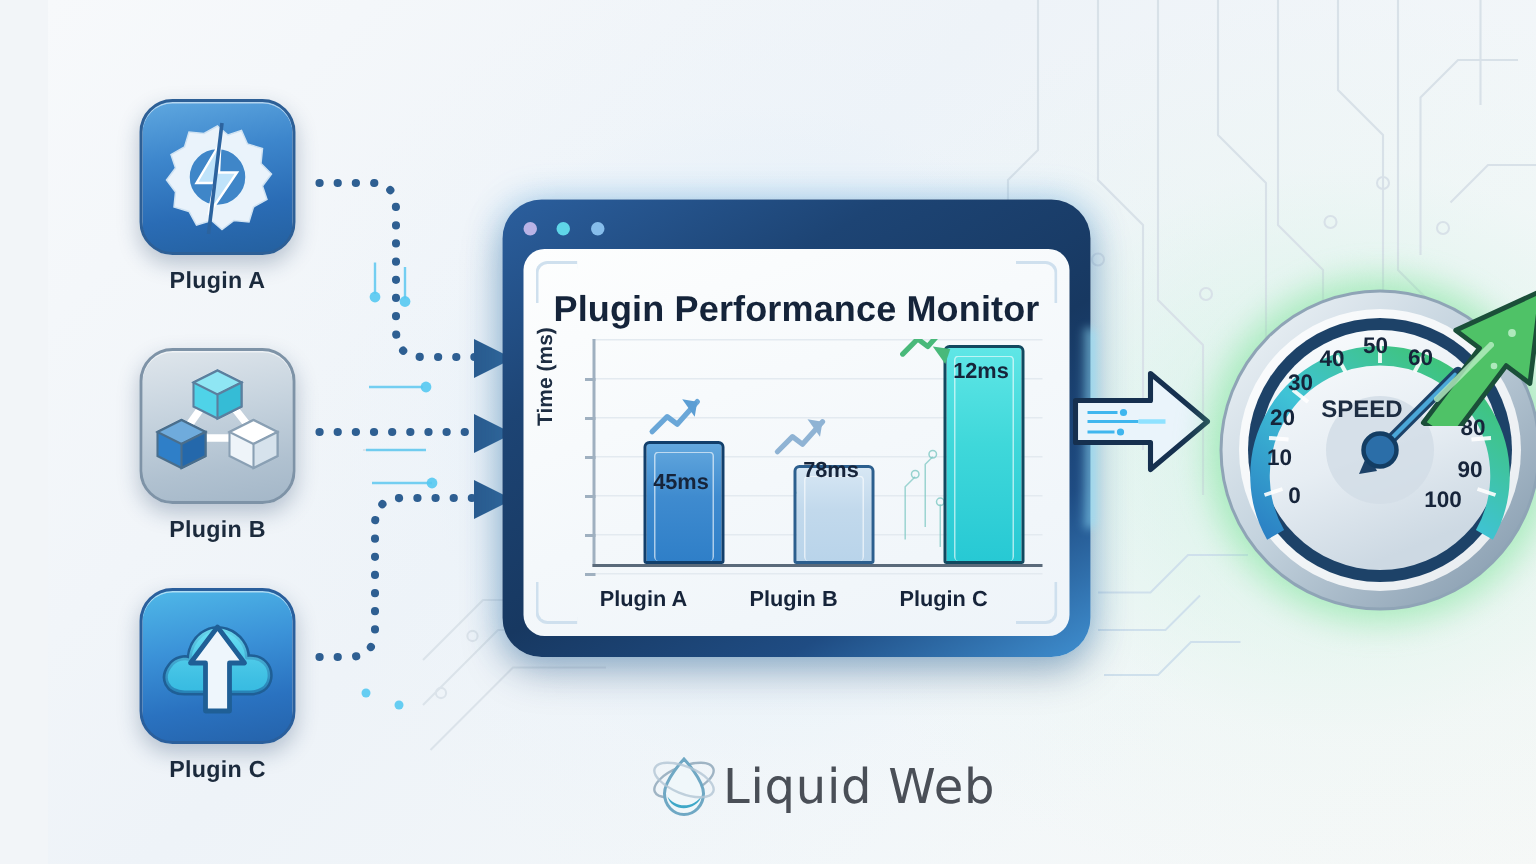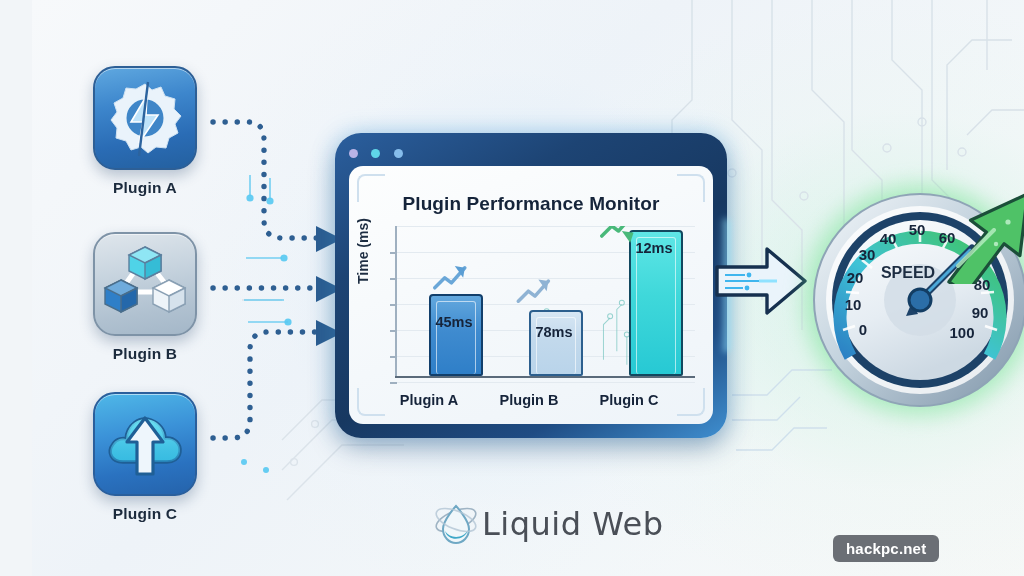--- a/index.html
+++ b/index.html
@@ -56,21 +56,21 @@
     overflow:hidden;
   }
   .inner-corner{position:absolute;border:2px solid #cfe0ee;}
   .ic-tl{left:8px;top:8px;width:26px;height:26px;border-right:none;border-bottom:none;border-radius:8px 0 0 0;}
   .ic-bl{left:8px;bottom:8px;width:26px;height:26px;border-right:none;border-top:none;border-radius:0 0 0 8px;}
   .ic-tr{right:8px;top:8px;width:26px;height:26px;border-left:none;border-bottom:none;border-radius:0 8px 0 0;}
   .ic-br{right:8px;bottom:8px;width:26px;height:26px;border-left:none;border-top:none;border-radius:0 0 8px 0;}
 
   .ctitle{
     position:absolute;left:0;right:0;top:27px;text-align:center;
-    font-size:19px;font-weight:bold;color:#15243a;letter-spacing:.1px;
+    font-size:24px;font-weight:bold;color:#15243a;letter-spacing:.1px;
   }
   .ylab{
     position:absolute;left:6px;top:118px;
     transform:rotate(-90deg);transform-origin:left top;
     font-size:14px;font-weight:bold;color:#1d2d42;white-space:nowrap;
   }
   .plot{position:absolute;left:46px;top:60px;right:18px;bottom:46px;}
   .gline{position:absolute;left:0;right:0;height:1px;background:#e3eaf0;}
   .axisY{position:absolute;left:0;top:0;bottom:0;width:2px;background:#9fb0c0;}
   .axisX{position:absolute;left:0;right:0;bottom:0;height:2px;background:#5a6a7a;}
@@ -289,21 +289,21 @@
         </svg>
 
         <div class="bar" style="left:34px;width:50px;height:78px;background:linear-gradient(180deg,#63a8de 0%,#3f8bcf 45%,#2f7fc8 100%);border:2px solid #123f6b;">
           <div class="gloss"></div>
         </div>
         <div class="barval" style="left:26px;width:66px;top:88px;">45ms</div>
 
         <div class="bar" style="left:134px;width:50px;height:62px;background:linear-gradient(180deg,#d7e7f4 0%,#c2d9ec 45%,#b9d4ea 100%);border:2px solid #2c5f8e;">
           <div class="gloss"></div>
         </div>
-        <div class="barval" style="left:126px;width:66px;top:98px;">78ms</div>
+        <div class="barval" style="left:126px;width:66px;top:80px;">78ms</div>
 
         <div class="bar" style="left:234px;width:50px;height:142px;background:linear-gradient(180deg,#5fe6e6 0%,#3fd8da 45%,#27c9d4 100%);border:2px solid #12485f;">
           <div class="gloss"></div>
         </div>
         <div class="barval" style="left:226px;width:66px;top:14px;">12ms</div>
 
         <svg style="position:absolute;left:0;top:0;width:100%;height:100%;" viewBox="0 0 328 182">
           <g fill="none" stroke-width="4.2" stroke-linecap="round" stroke-linejoin="round">
             <path d="M32 74 L44 62 L52 68 L68 50" stroke="#6aa7d8"></path>
             <path d="M132 90 L144 78 L152 84 L168 66" stroke="#8fb3d4"></path>
@@ -407,15 +407,14 @@
   <div id="logo">
     <svg width="52" height="52" viewBox="0 0 52 52">
       <ellipse cx="26" cy="22" rx="21" ry="9" fill="none" stroke="#9fb4c4" stroke-width="1.6" transform="rotate(-22 26 22)"></ellipse>
       <path d="M26 8 C26 8 39 22 39 31 C39 39 33 45 26 45 C19 45 13 39 13 31 C13 22 26 8 26 8 Z" fill="#f0f7fa" stroke="#6fa8c4" stroke-width="2"></path>
       <path d="M15 33 C20 41 33 41 38 32 C35 43 18 44 15 33 Z" fill="#3fa8c8"></path>
       <ellipse cx="26" cy="22" rx="21" ry="9" fill="none" stroke="#b3c6d4" stroke-width="1.6" transform="rotate(22 26 22)" opacity=".8"></ellipse>
     </svg>
     <div class="logotext">Liquid Web</div>
   </div>
 
-  <div id="watermark">hackpc.net</div>
 
 </div>
 
 </body></html>

